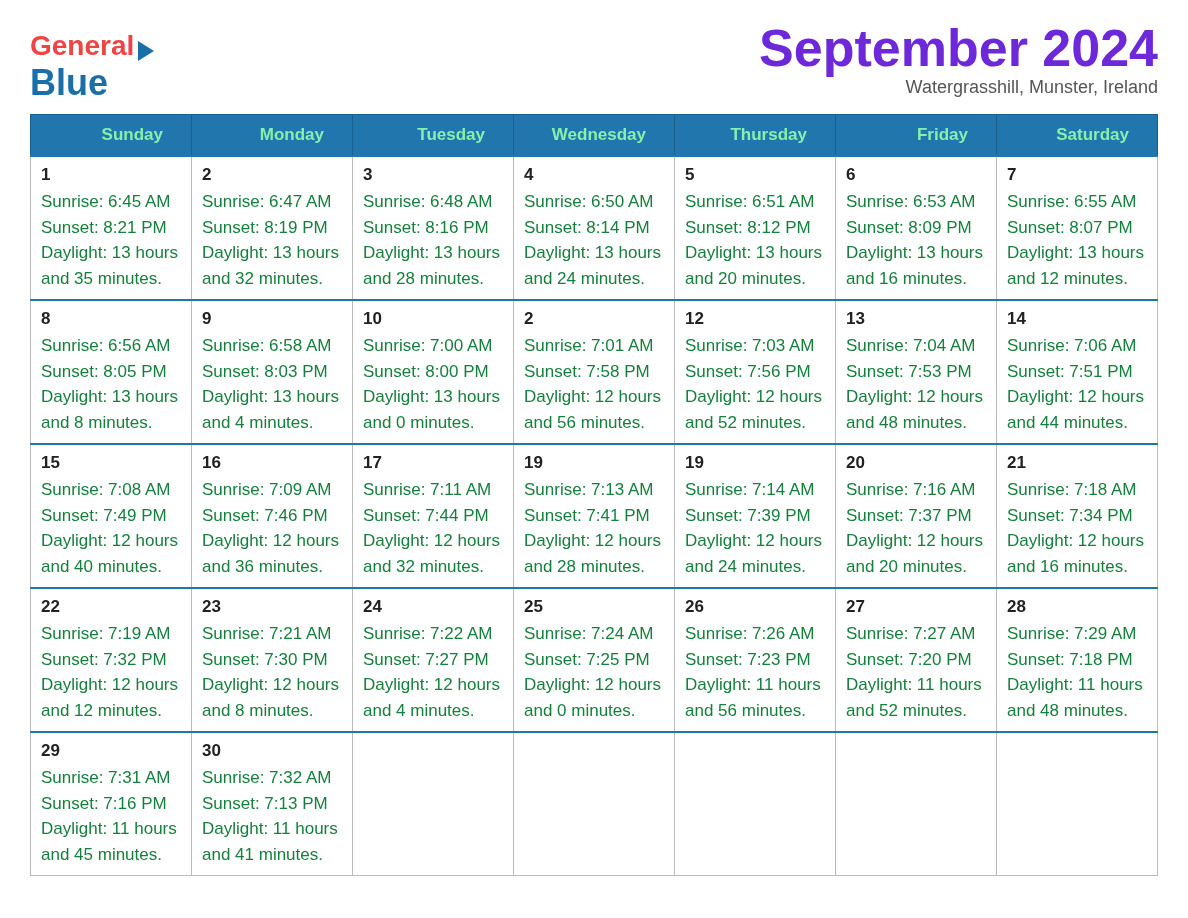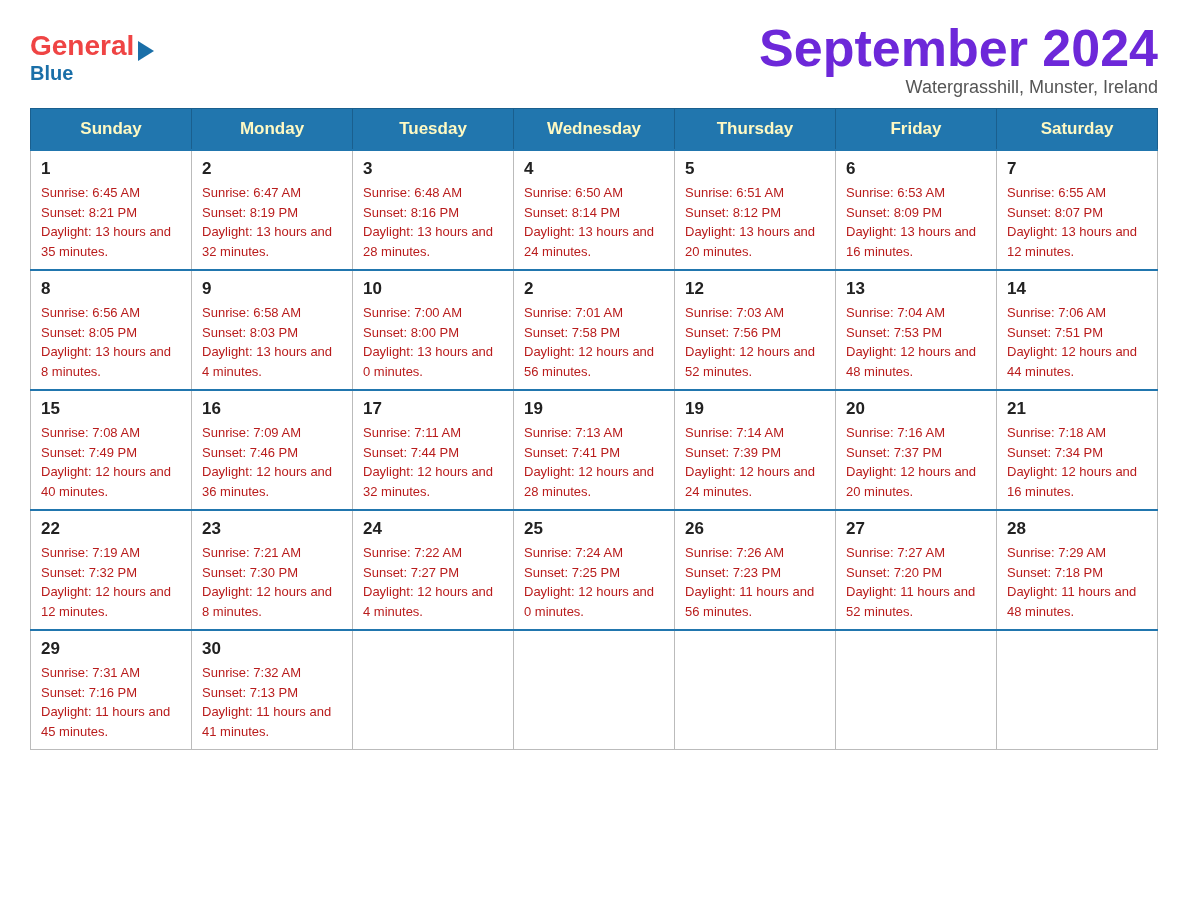--- a/index.html
+++ b/index.html
@@ -35,62 +35,62 @@
       font-size: 18px;
       color: #555;
     }
     .calendar-table {
       width: 100%;
       border-collapse: collapse;
       margin-top: 5px;
     }
     .calendar-table th {
       background-color: #2176ae;
-      color: #fef9c3;
+      color: #86efac;
       font-size: 17px;
       font-weight: bold;
-      padding: 10px 12px;
-      text-align: center;
+      padding: 10px 28px;
+      text-align: right;
       border: 1px solid #1a5f8e;
     }
     .calendar-table td {
       border: 1px solid #bbb;
       vertical-align: top;
       padding: 8px 10px;
       width: 14.28%;
       min-height: 100px;
     }
     .day-number {
       font-size: 17px;
       font-weight: bold;
       color: #222;
       margin-bottom: 4px;
     }
     .day-info {
-      font-size: 13px;
-      color: #b91c1c;
+      font-size: 17px;
+      color: #15803d;
       line-height: 1.5;
     }
     .empty-cell {
       background: #fff;
     }
     .week-row td {
       border-top: 2px solid #2176ae;
     }
   </style>
 </head>
 <body>
 
 <div class="header-area">
   <div class="logo">
     <div>
       <span style="font-size:28px;font-weight:bold;color:#ef4444;">General</span><span style="display:inline-block;width:0;height:0;border-top:10px solid transparent;border-bottom:10px solid transparent;border-left:16px solid #1a6fa8;margin-left:4px;vertical-align:middle;"></span>
     </div>
     <div>
-      <span style="font-size:20px;font-weight:bold;color:#1a6fa8;">Blue</span>
+      <span style="font-size:36px;font-weight:bold;color:#1a6fa8;">Blue</span>
     </div>
   </div>
   <div class="title-area">
     <div class="month-title">September 2024</div>
     <div class="subtitle">Watergrasshill, Munster, Ireland</div>
   </div>
 </div>
 
 <table class="calendar-table">
   <thead>

